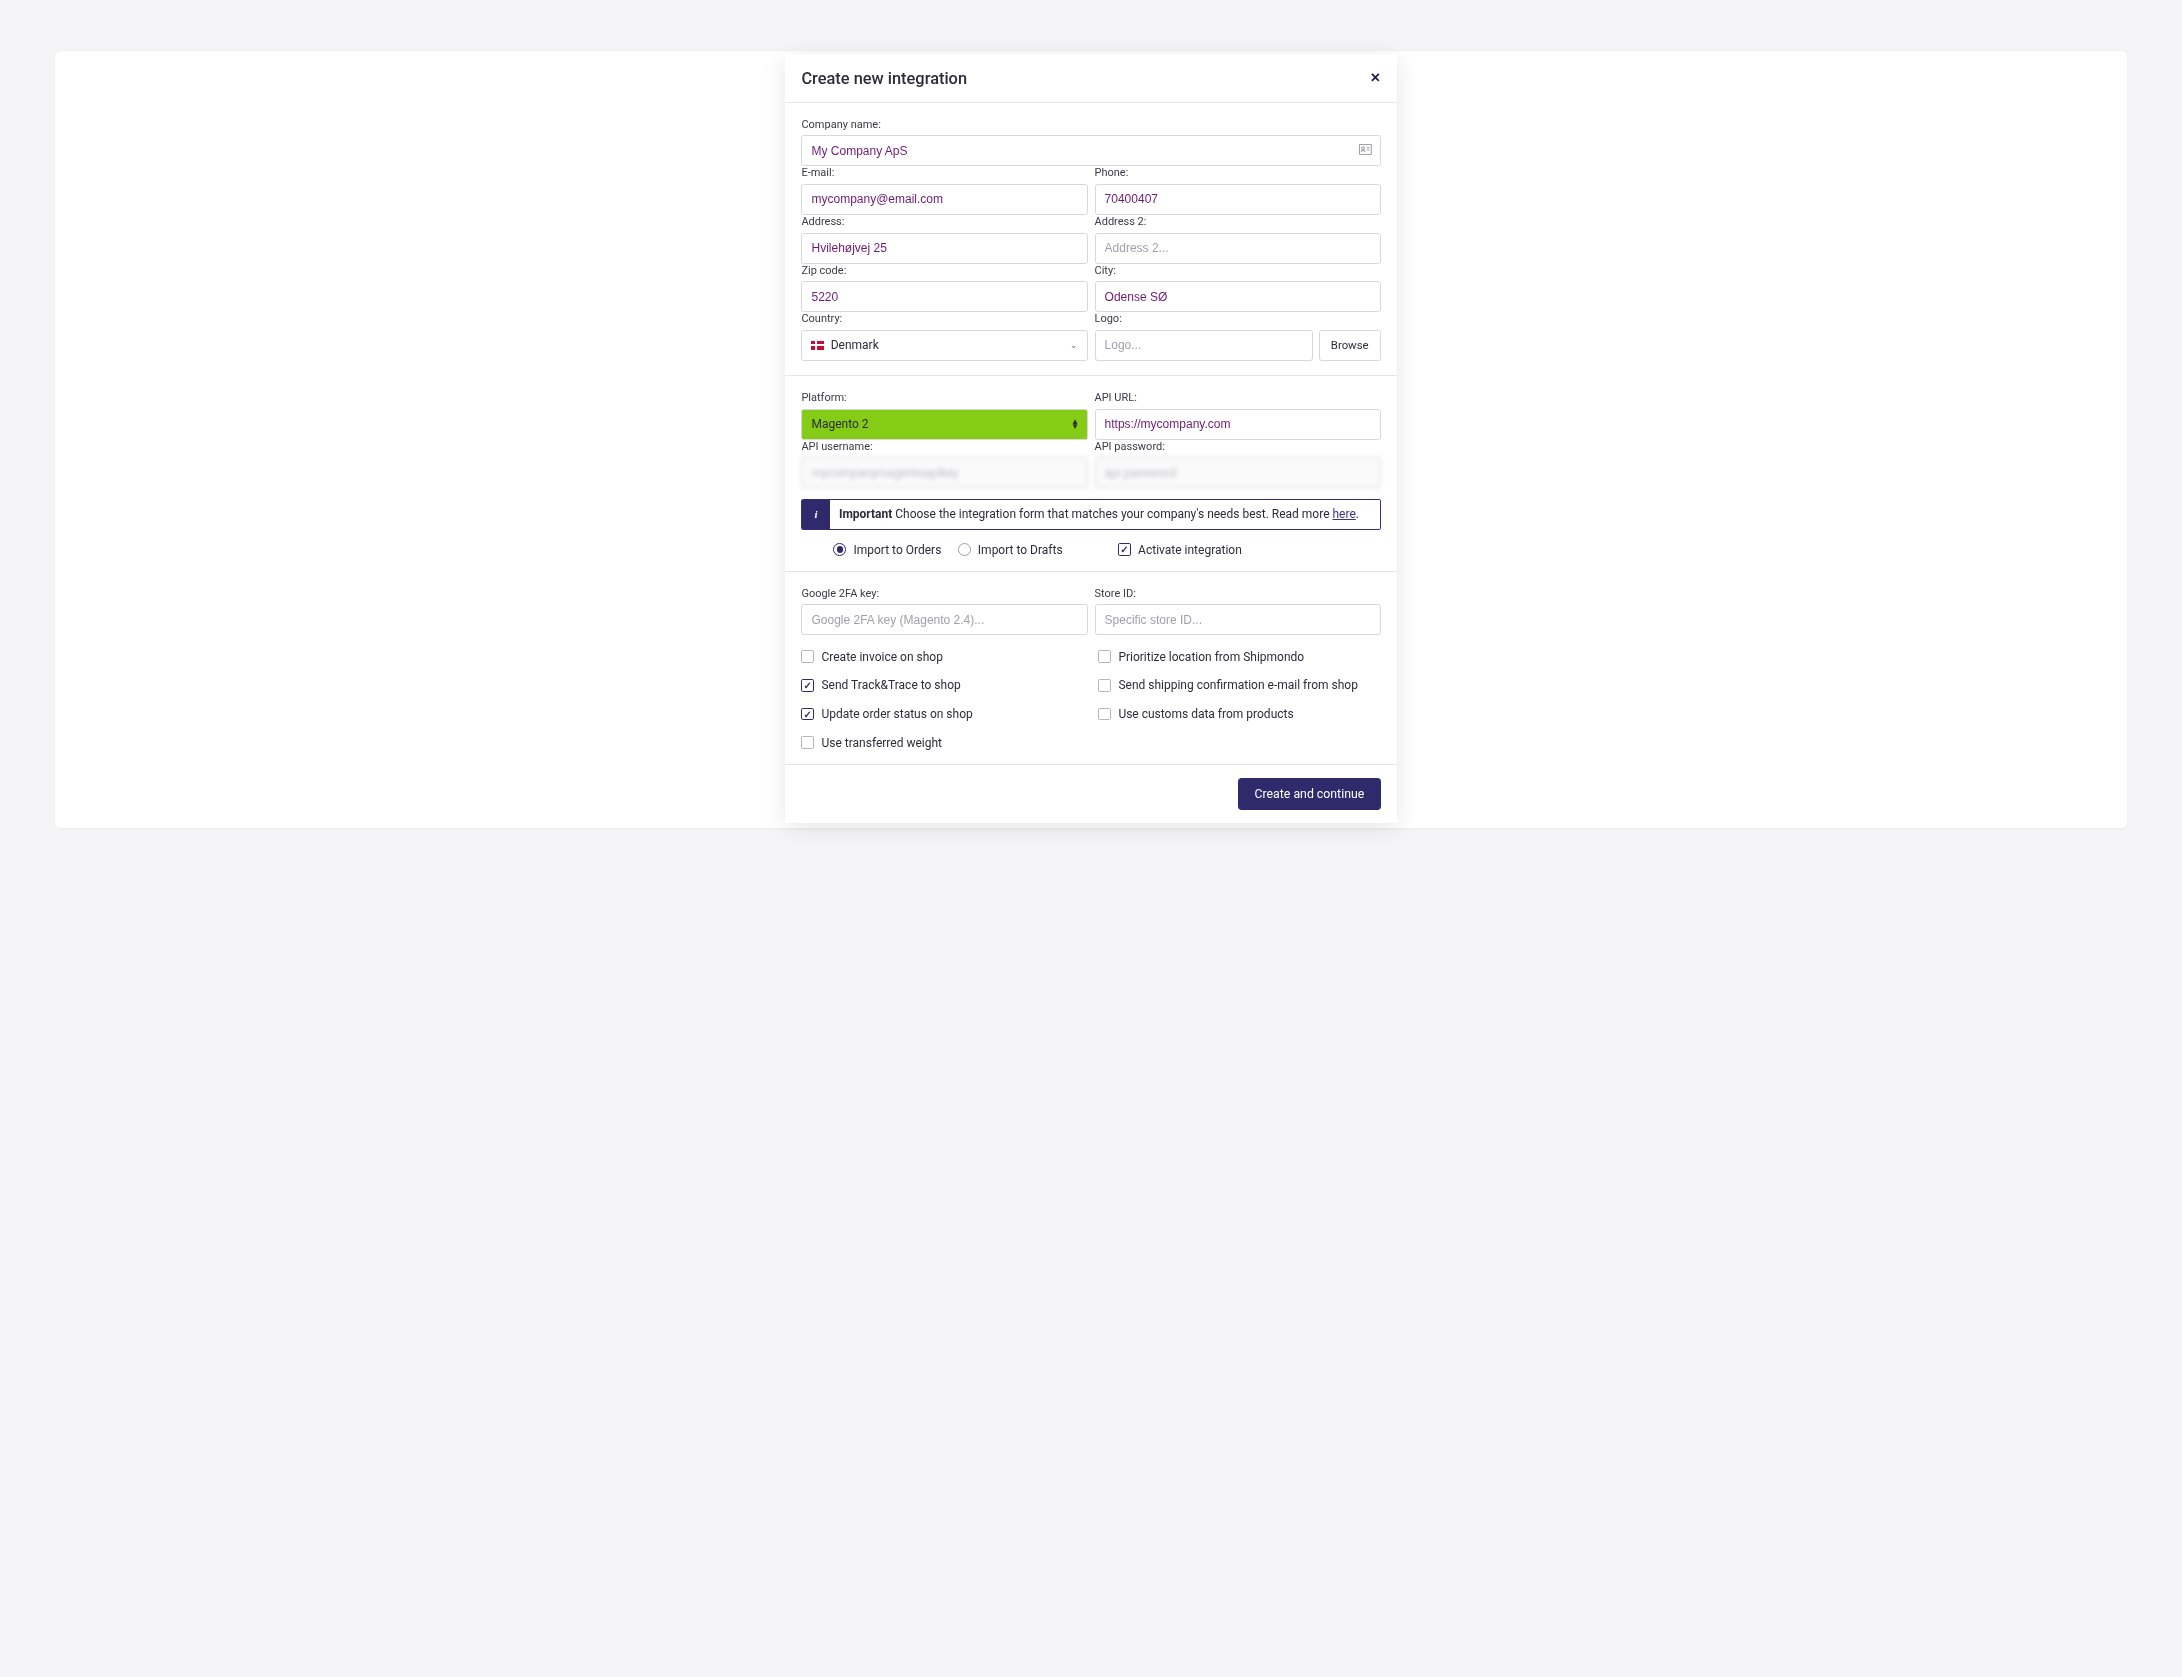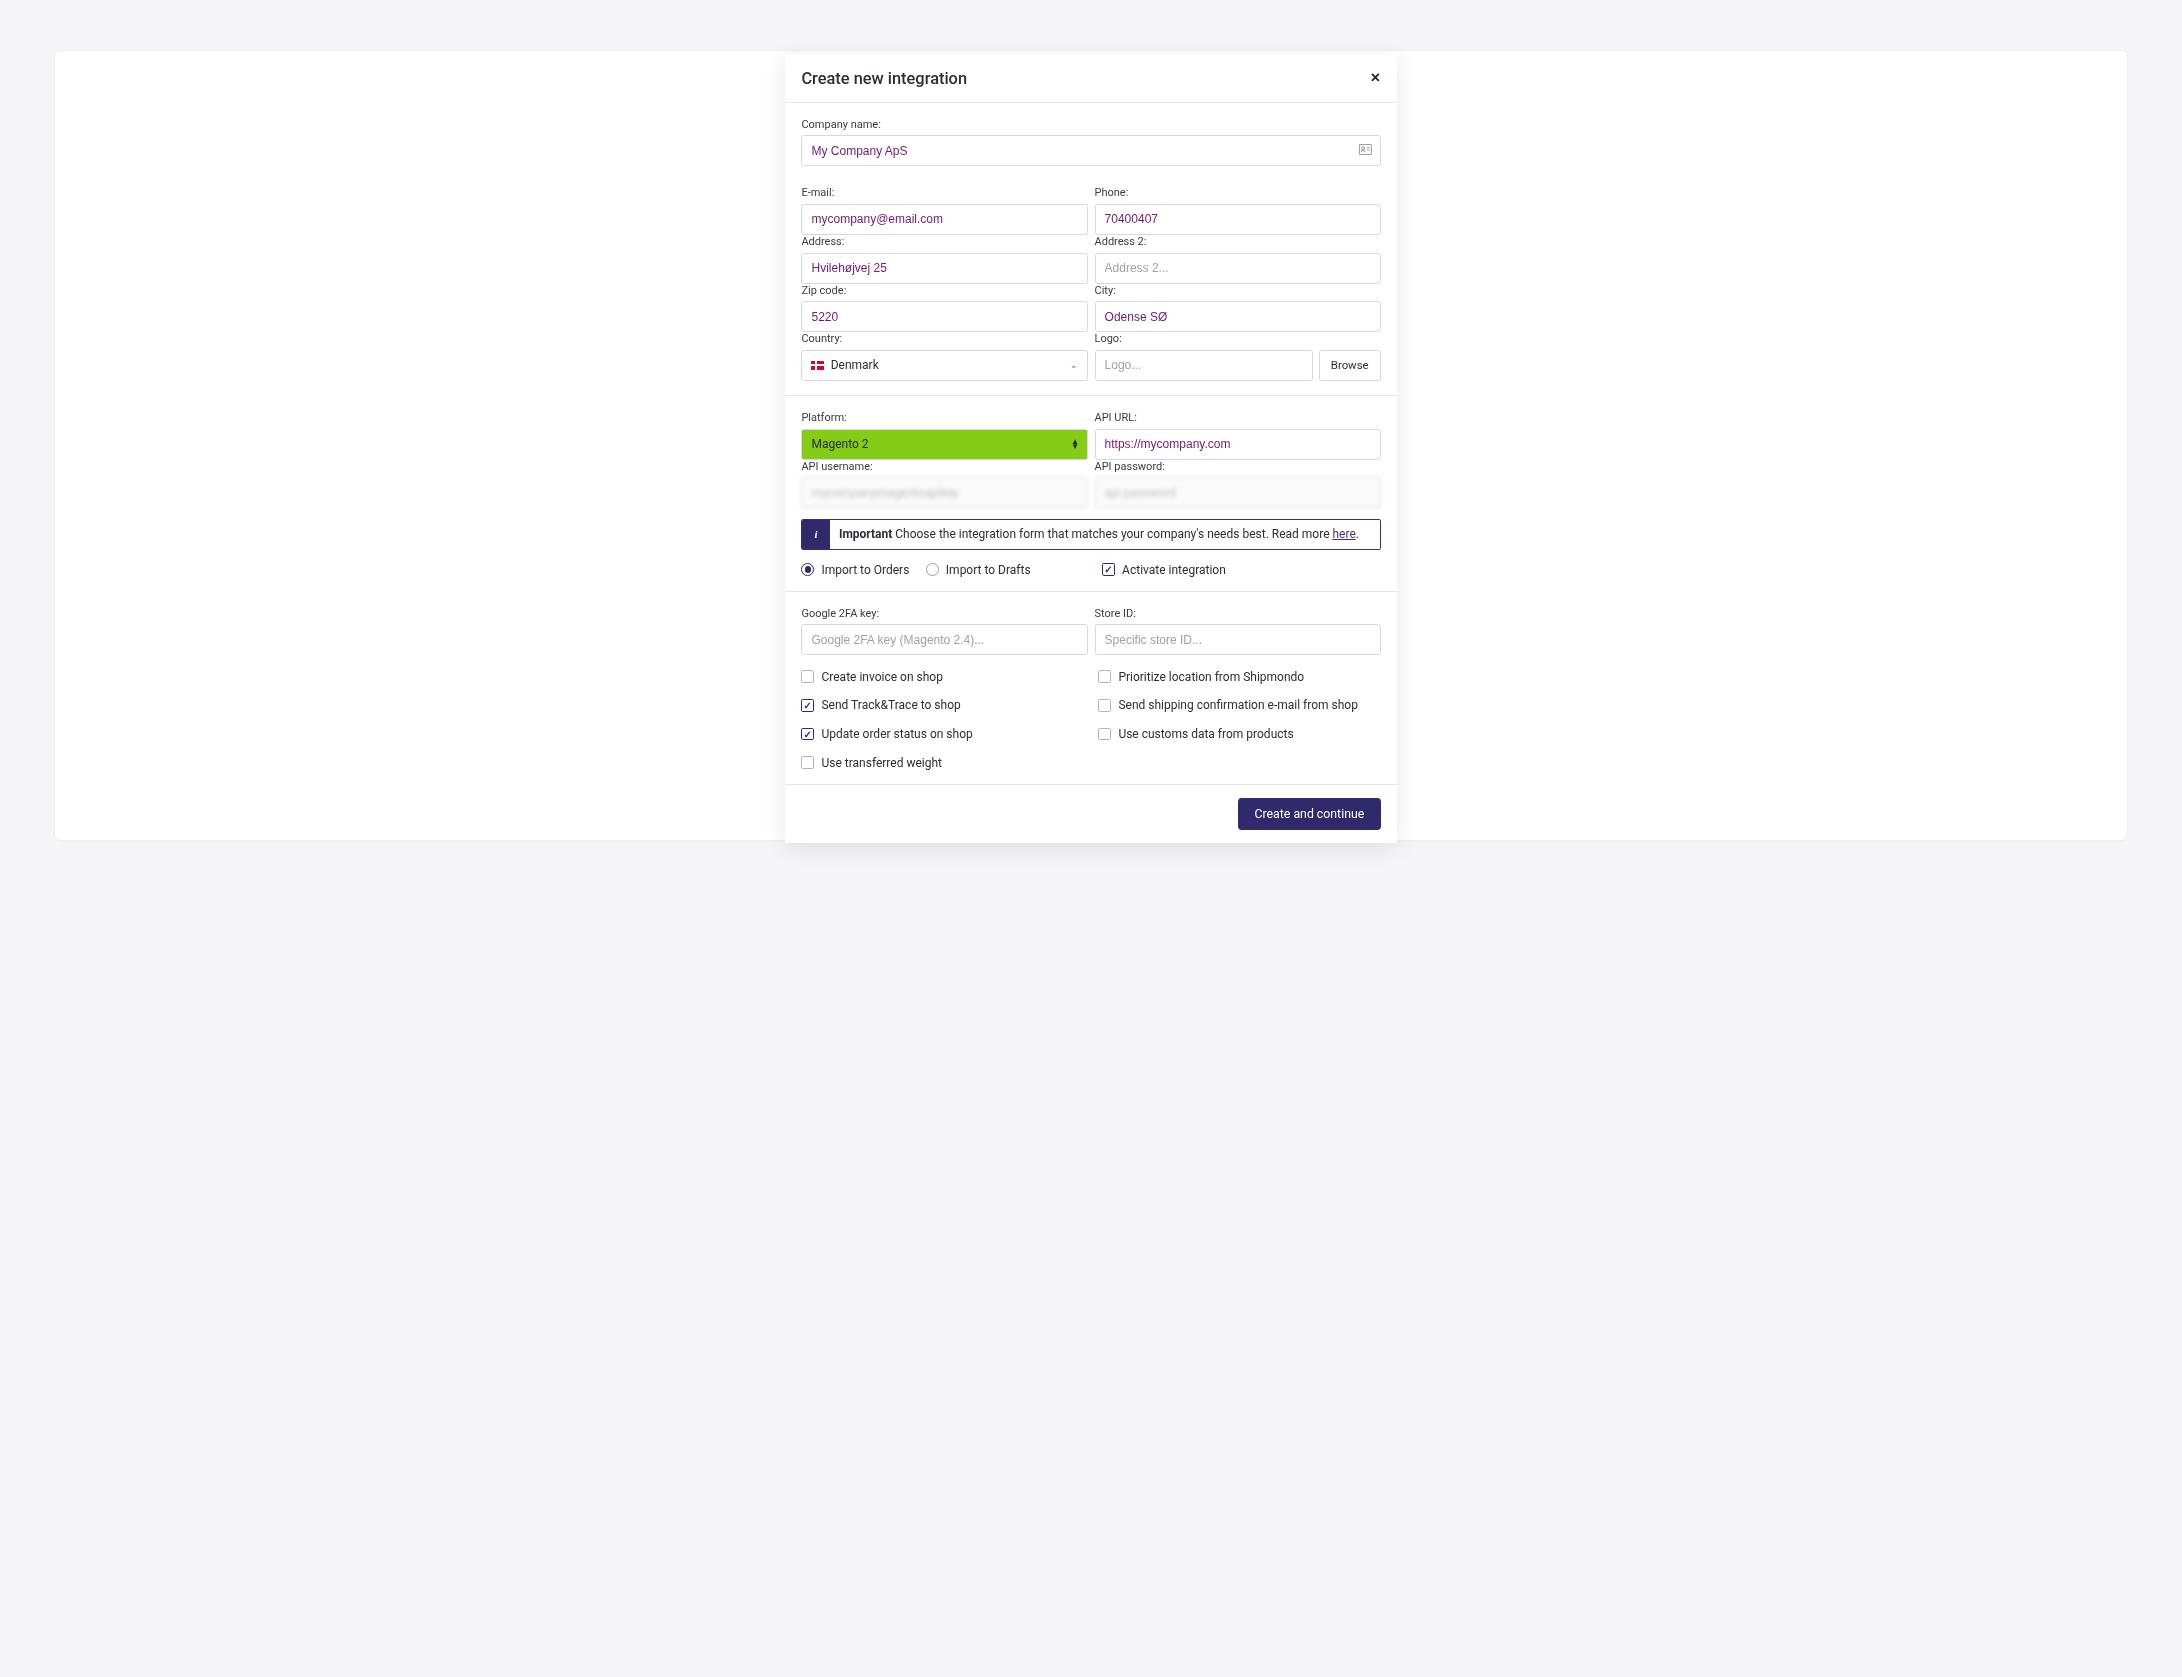--- a/index.html
+++ b/index.html
@@ -54,21 +54,21 @@
     }
     .row {
       display: flex;
       gap: 7px;
     }
     .col {
       flex: 1;
       min-width: 0;
     }
     .field {
-      margin-bottom: 20px;
+      margin-bottom: 0;
     }
     .field:last-child {
       margin-bottom: 0;
     }
     .field-label {
       font-size: 11px;
       color: #3a3a47;
       margin-bottom: 4.6px;
       display: block;
     }
@@ -227,20 +227,21 @@
     .info-banner-text a {
       color: #3b3580;
       text-decoration: underline;
       margin-top: 16px;
     }
     .radio-row {
       display: flex;
       gap: 22px;
       align-items: center;
       margin-top: 12.8px;
+      margin-left: 32px;
     }
     .radio-group-left {
       display: flex;
       gap: 16.4px;
       flex: 1;
     }
     .radio-item, .check-item {
       display: flex;
       align-items: center;
       gap: 7.3px;

